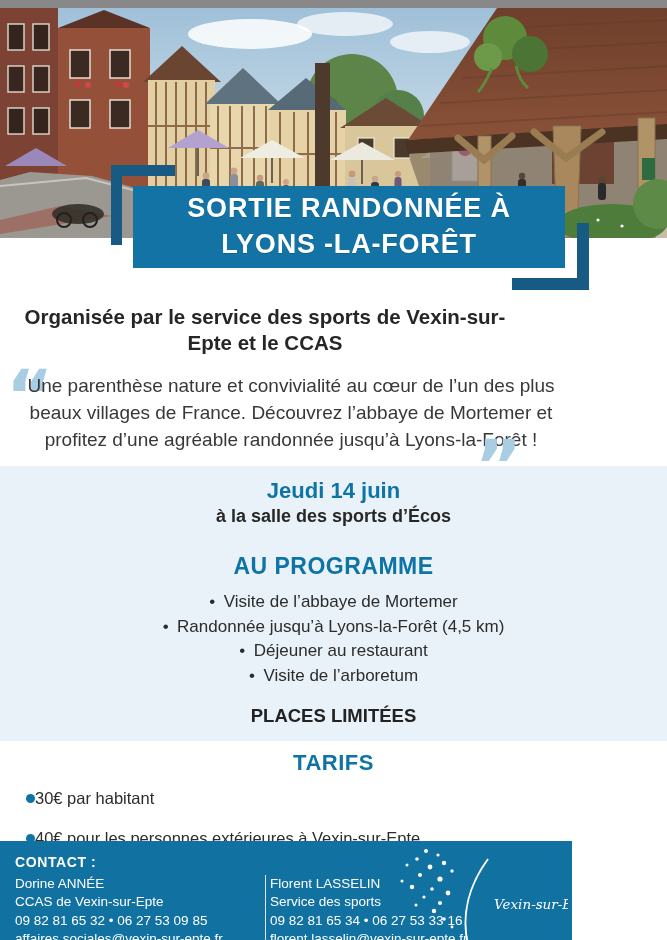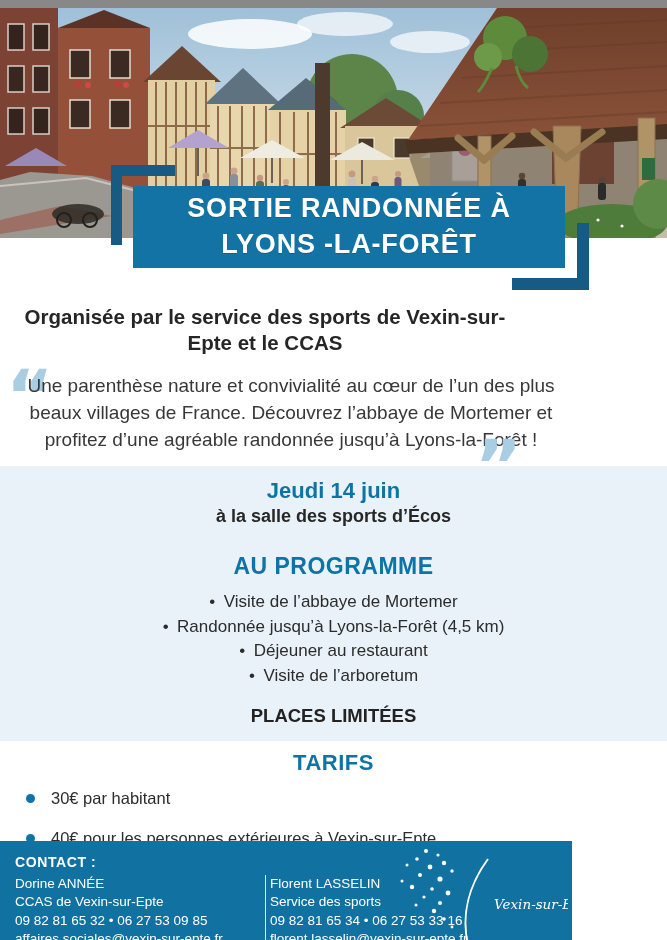--- a/index.html
+++ b/index.html
@@ -32,21 +32,21 @@
   .info{position:absolute;top:458px;left:0;width:667px;height:275px;background:#e9f2f8;text-align:center;}
   .event-date{padding-top:12px;font-size:22px;font-weight:700;color:#0e74a6;}
   .event-line{font-size:18px;font-weight:700;color:#272727;line-height:1.38;}
   .program-title{margin-top:24px;font-size:23px;font-weight:700;color:#0e74a6;letter-spacing:.5px;}
   .program-list{margin:10px 0 0;padding:0;list-style:none;font-size:17px;color:#2c2c2c;line-height:1.46;}
   .program-list li::before{content:"\2022\2002";}
   .notice{margin-top:16px;font-size:18.5px;font-weight:700;color:#222;}
   
   .tarifs{position:absolute;top:733px;left:0;width:667px;height:100px;background:#fff;}
   .tarifs-title{text-align:center;margin-top:9px;font-size:22px;font-weight:700;color:#0e74a6;letter-spacing:.5px;}
-  .tarif-row{display:flex;align-items:center;gap:16px;margin:13px 0 0 26px;font-size:16.5px;color:#2c2c2c;}
+  .tarif-row{display:flex;align-items:center;margin:13px 0 0 26px;font-size:16.5px;color:#2c2c2c;}
   .tarif-row + .tarif-row{margin-top:21px;}
   .dot{width:9px;height:9px;border-radius:50%;background:#0e74a6;flex:0 0 auto;}
   
   .footer{position:absolute;top:833px;left:0;width:572px;height:107px;background:#1171a1;color:#fff;
     box-sizing:border-box;padding:13px 0 0 15px;}
   .contact-label{font-size:14px;font-weight:700;letter-spacing:.6px;}
   .cols{display:flex;margin-top:5px;gap:12px;}
   .col-left{width:238px;}
   .col-right{border-left:1px solid rgba(255,255,255,.85);padding-left:4px;}
   .fline{font-size:13.5px;line-height:1.36;}

